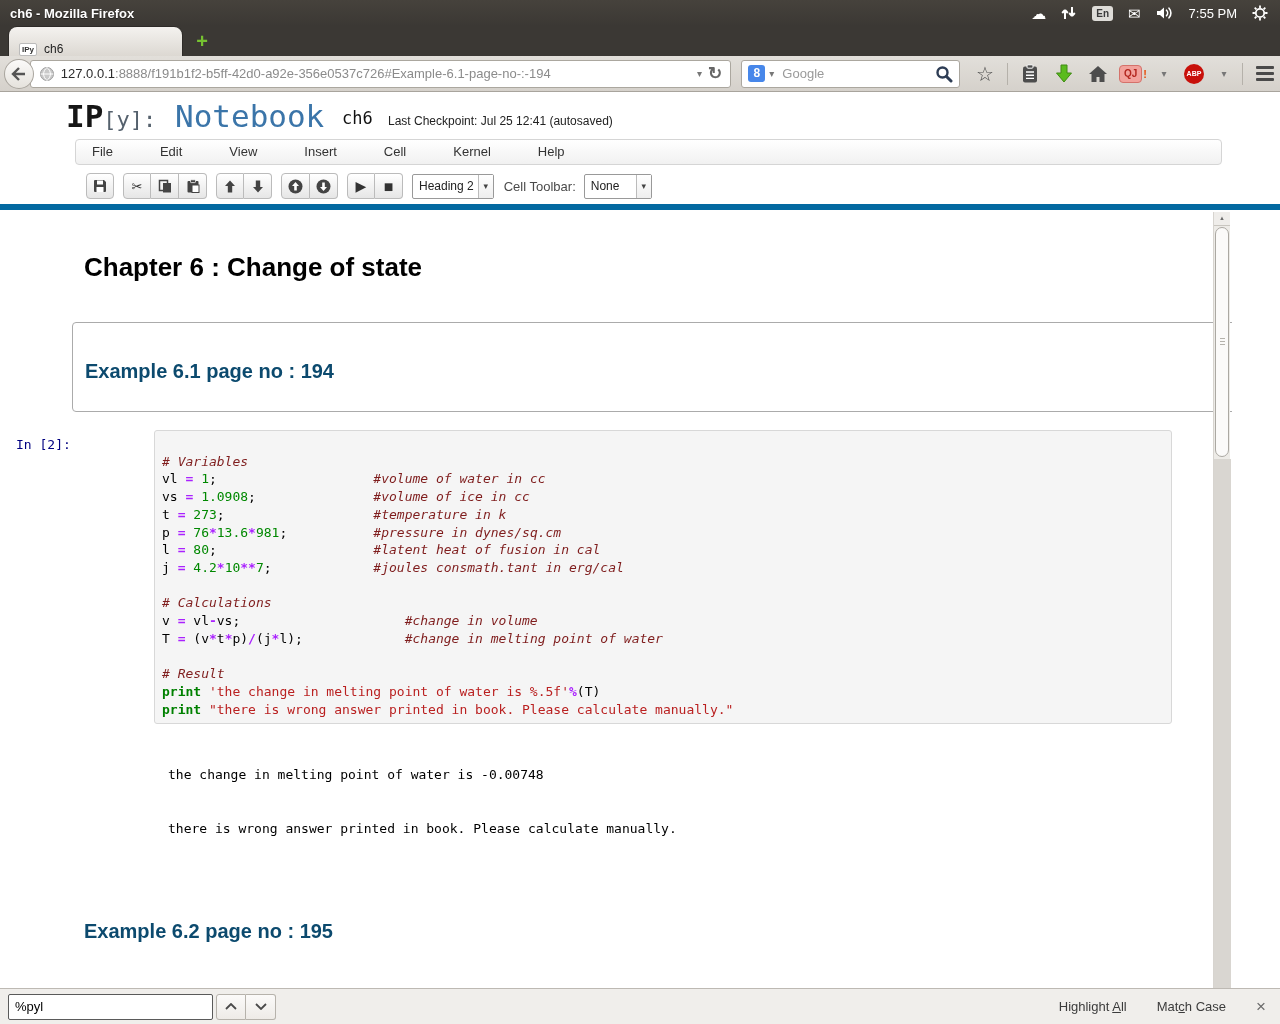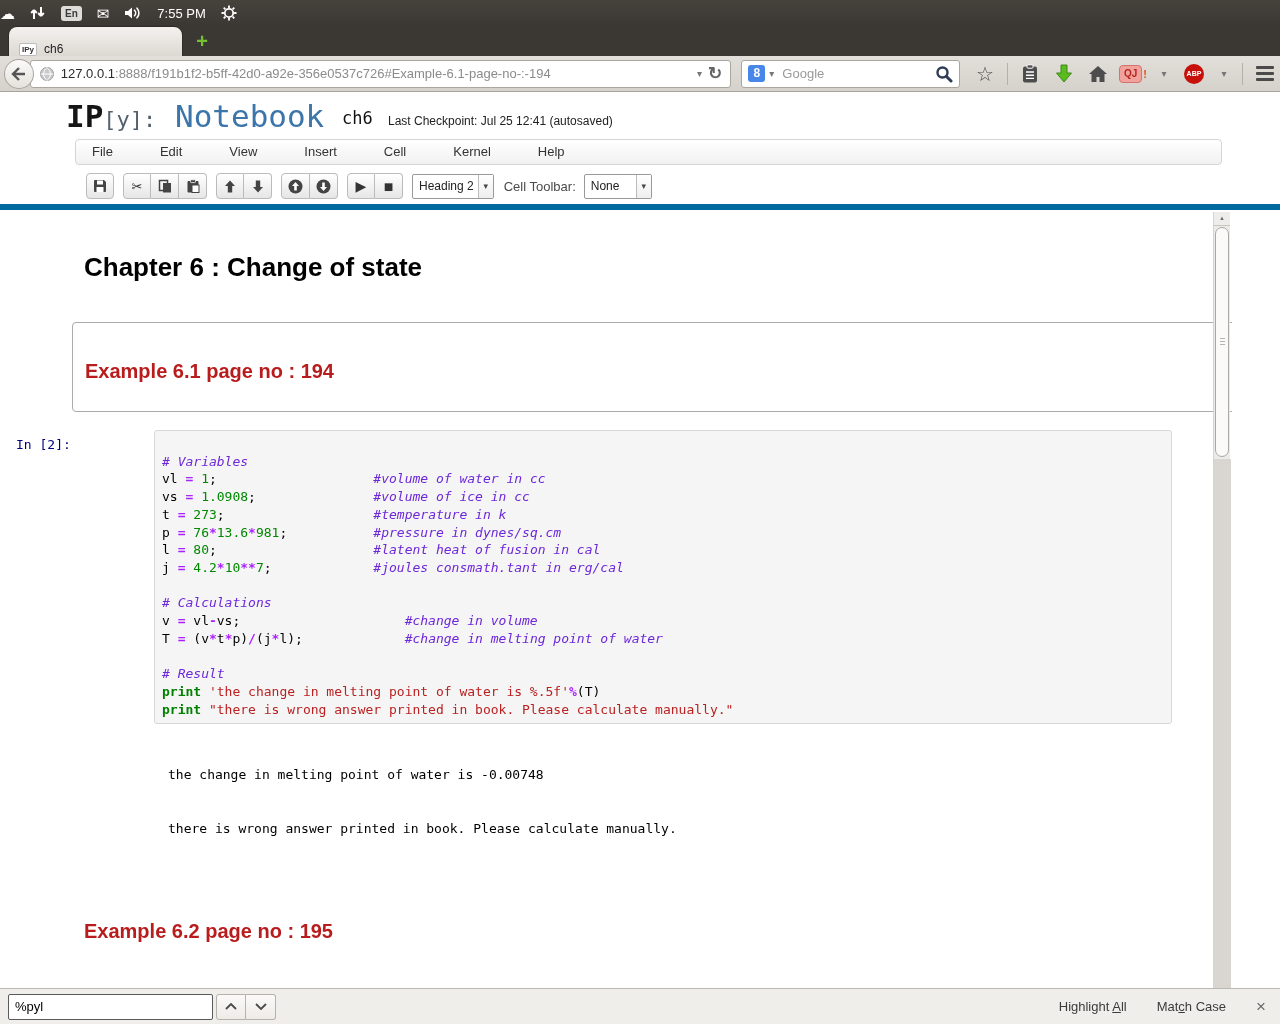--- a/index.html
+++ b/index.html
@@ -89,29 +89,29 @@
   .selectbox .sel-caret { width:15px; height:23px; border-left:1px solid #BBB;
     display:flex; align-items:center; justify-content:center; font-size:9px; color:#444;
     background:linear-gradient(#fff,#eee); }
   .ctb-label { font-size:13px; color:#4a4a4a; margin:0 8px 0 2px; }
 
   
   .nbbody { position:absolute; left:16px; top:210px; width:1216px; height:778px; background:#fff; overflow:hidden; }
   h1.chapter { margin:42px 0 0 68px; font-size:26px; font-weight:bold; color:#000; line-height:30px; }
   .sel-cell { margin:40px 0 0 56px; width:1170px; height:90px; border:1px solid #ABABAB;
     border-radius:4px; padding:36px 0 0 12px; }
-  h2.example { font-size:20px; font-weight:bold; color:#b91c1c; line-height:24px; }
+  h2.example { font-size:20px; font-weight:bold; color:#0c4a6e; line-height:24px; }
   h2.ex2 { margin:45px 0 0 68px; }
   .cellrow { display:flex; margin-top:18px; }
   .prompt { width:138px; padding:6px 8px 0 0; text-align:left; color:#000080;
     font:13px/17px "DejaVu Sans Mono", monospace; flex:none; }
   .inputarea { flex:1; margin-right:60px; background:#F5F5F5; border:1px solid #D8D8D8;
     border-radius:3px; padding:4px 4px 5px 7px; }
   .cm-line { white-space:pre; font:13px/17.7px "DejaVu Sans Mono", monospace; color:#000; }
-  .tk-c { color:#6d28d9; font-style:italic; }
+  .tk-c { color:#7f1d1d; font-style:italic; }
   .tk-k { color:#008000; font-weight:bold; }
   .tk-n { color:#008800; }
   .tk-o { color:#AA22FF; font-weight:bold; }
   .tk-s { color:#BA2121; }
   .tk-p { color:#000; }
   .outputarea { margin:6px 0 0 152px; font:13px/18px "DejaVu Sans Mono", monospace; color:#000; white-space:pre; }
 
   
   .nb-scroll { position:absolute; right:2px; top:2px; width:17px; height:776px; background:#EDEBE7;
     border-left:1px solid #D7D4CF; }
@@ -135,20 +135,21 @@
   .find-nav .fbtn:first-child { border-radius:3px 0 0 3px; }
   .find-spacer { flex:1; }
   .find-opt { font-size:13px; color:#3c3c3c; margin-right:30px; cursor:pointer; }
   .find-opt u { text-decoration:underline; }
   .find-close { font-size:17px; color:#6b6b6b; margin-right:14px; line-height:17px; cursor:pointer; }
 </style>
 </head>
 <body>
 
 <div class="titlebar">
+  <div class="wtitle">ch6 - Mozilla Firefox</div>
   <div class="tray">
     <span class="uni">☁</span>
     <svg width="16" height="14" viewBox="0 0 16 14">
       <path d="M4 13V4M4 4L1.2 7M4 4l2.8 3" stroke="#fff" stroke-width="2" fill="none"></path>
       <path d="M11 1v9m0 0 2.8-3M11 10 8.2 7" stroke="#fff" stroke-width="2" fill="none"></path>
     </svg>
     <span class="en-badge">En</span>
     <span class="uni">✉</span>
     <svg width="18" height="14" viewBox="0 0 18 14">
       <path d="M1 5v4h3l4 3.5v-11L4 5z" fill="#fff"></path>

